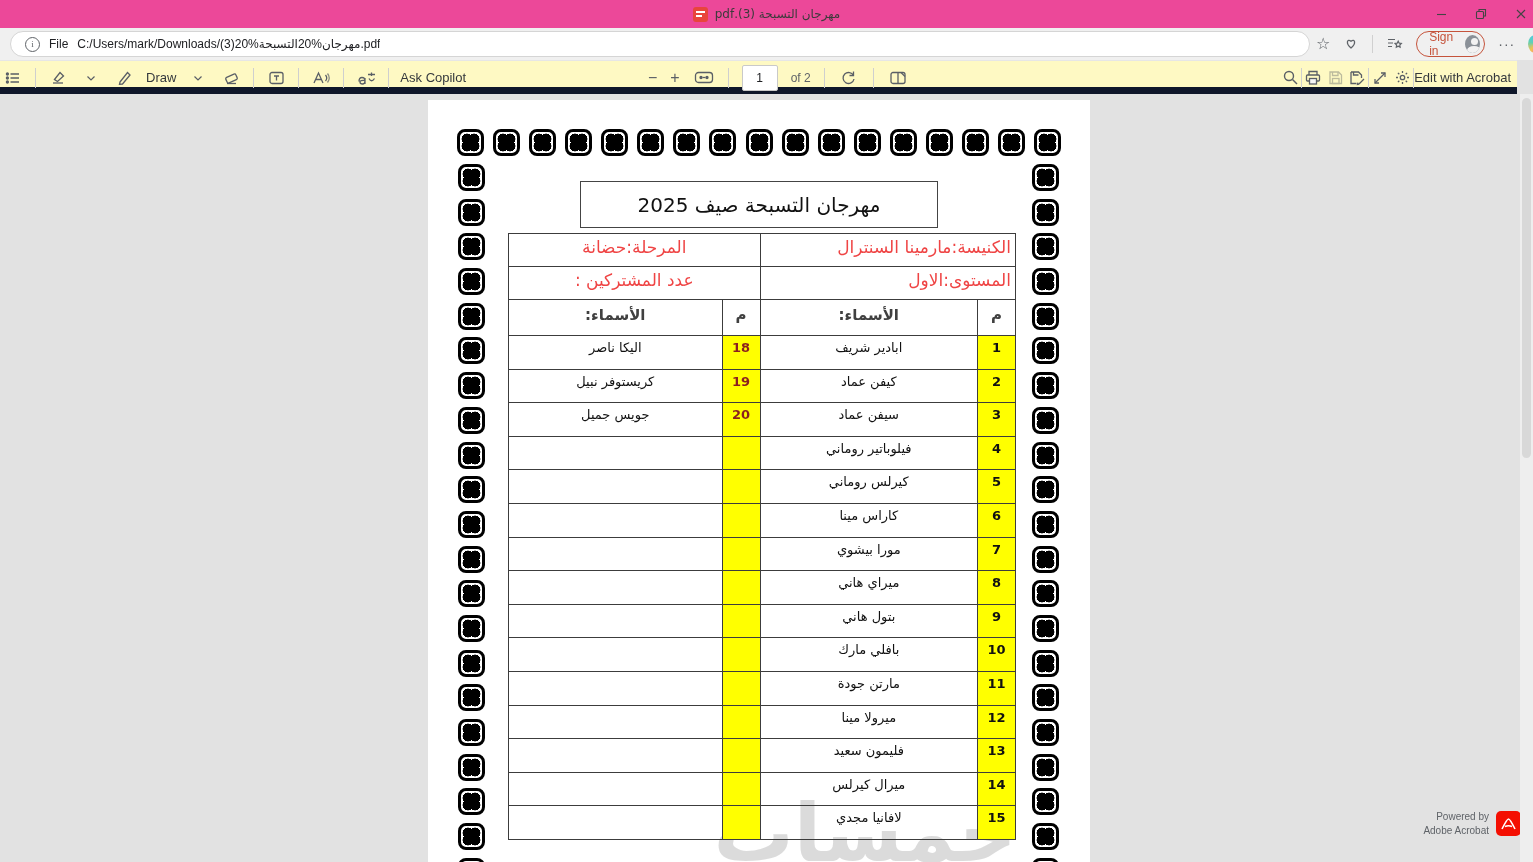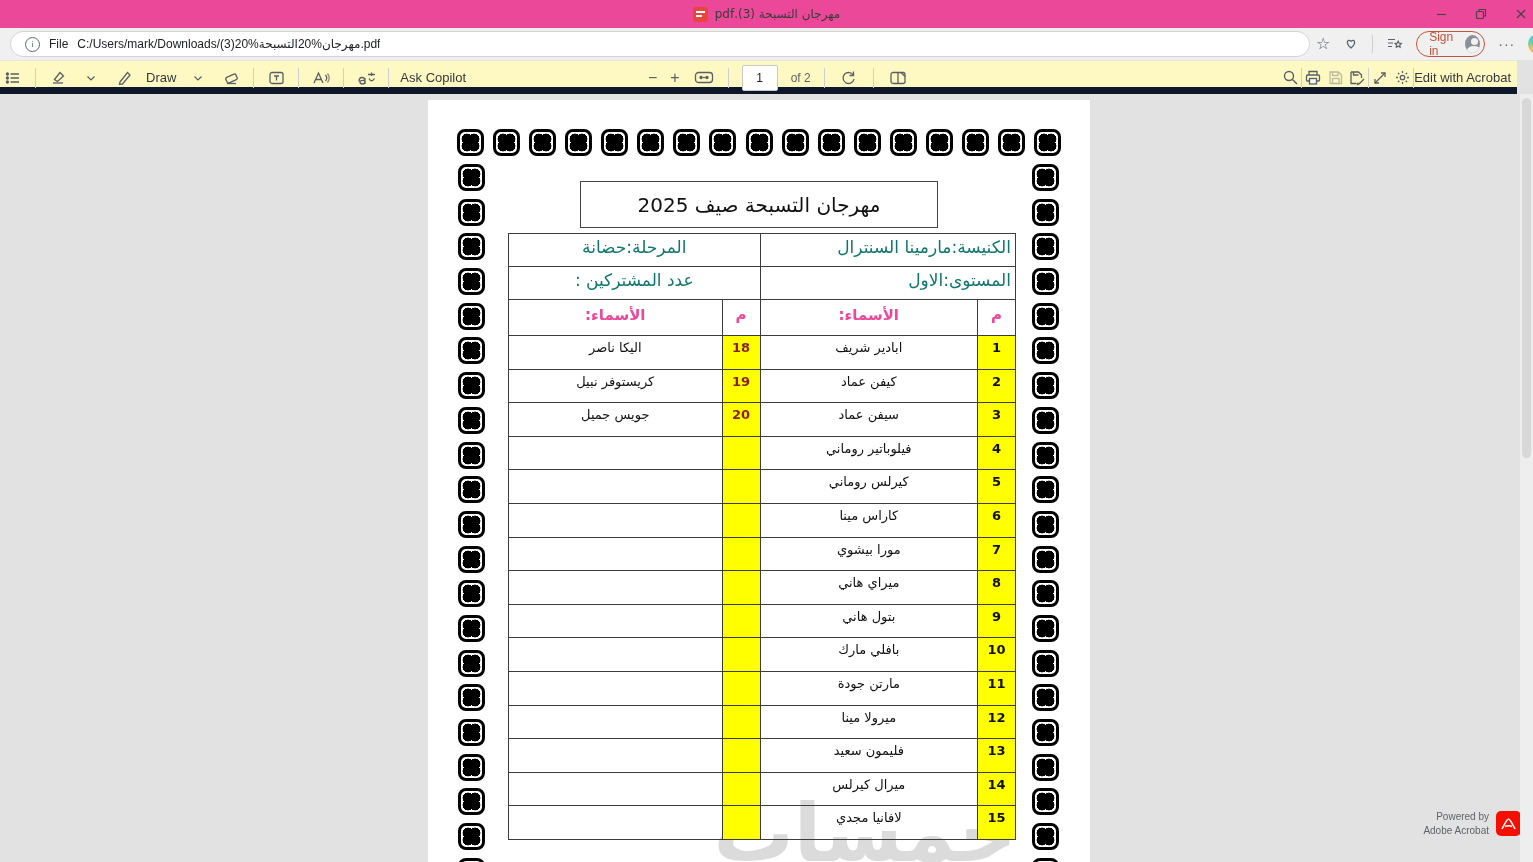--- a/index.html
+++ b/index.html
@@ -72,24 +72,24 @@
   #orn-right{position:absolute;left:604px;top:64px;display:flex;flex-direction:column;gap:7.7px;}
 
   
   #doc-titlebox{position:absolute;left:152px;top:81px;width:358px;height:47px;border:1.6px solid #444;box-sizing:border-box;
                 display:flex;align-items:center;justify-content:center;z-index:3;background:transparent;}
   #doc-titlebox .t{font-size:20px;color:#111;direction:rtl;}
   #watermark{position:absolute;left:238px;top:694px;width:398px;text-align:center;font-size:80px;font-weight:bold;
              color:#b9b9b9;opacity:.5;z-index:1;direction:rtl;line-height:1;}
   #ptable{position:absolute;left:80px;top:133px;width:508px;border-collapse:collapse;direction:rtl;z-index:2;}
   #ptable td{border:1px solid #3c3c3c;padding:0;vertical-align:top;background:transparent;}
-  .hcell{font-size:17px;color:#0f766e;padding:3px 4px 0 4px !important;}
+  .hcell{font-size:17px;color:#ef4444;padding:3px 4px 0 4px !important;}
   .h-start{text-align:right;}
   .h-center{text-align:center;}
-  .colhead{font-size:15px;font-weight:bold;text-align:center;padding-top:6px !important;color:#ec4899;}
+  .colhead{font-size:15px;font-weight:bold;text-align:center;padding-top:6px !important;color:#404040;}
   .numcell{background:#ffff00 !important;text-align:center;font-size:13px;font-weight:bold;color:#111;padding-top:4px !important;}
   .numcell.red{color:#8b1f1f;}
   .namecell{text-align:center;font-size:13px;color:#111;padding-top:4px !important;}
 
   
   #powered{position:absolute;right:12px;top:716px;display:flex;align-items:center;gap:7px;}
   #powered .txt{text-align:right;font-size:10px;color:#5f6368;line-height:1.35;}
   .acrobat{width:25px;height:25px;background:#f40f02;border-radius:5px;display:flex;align-items:center;justify-content:center;}
 </style>
 </head>

